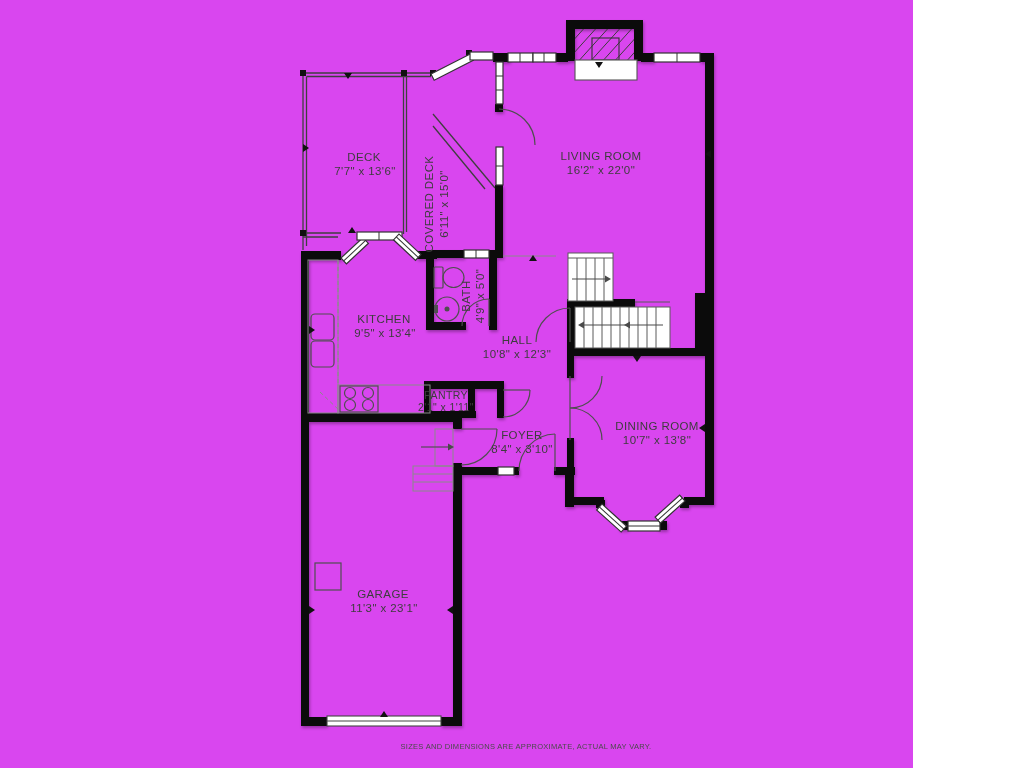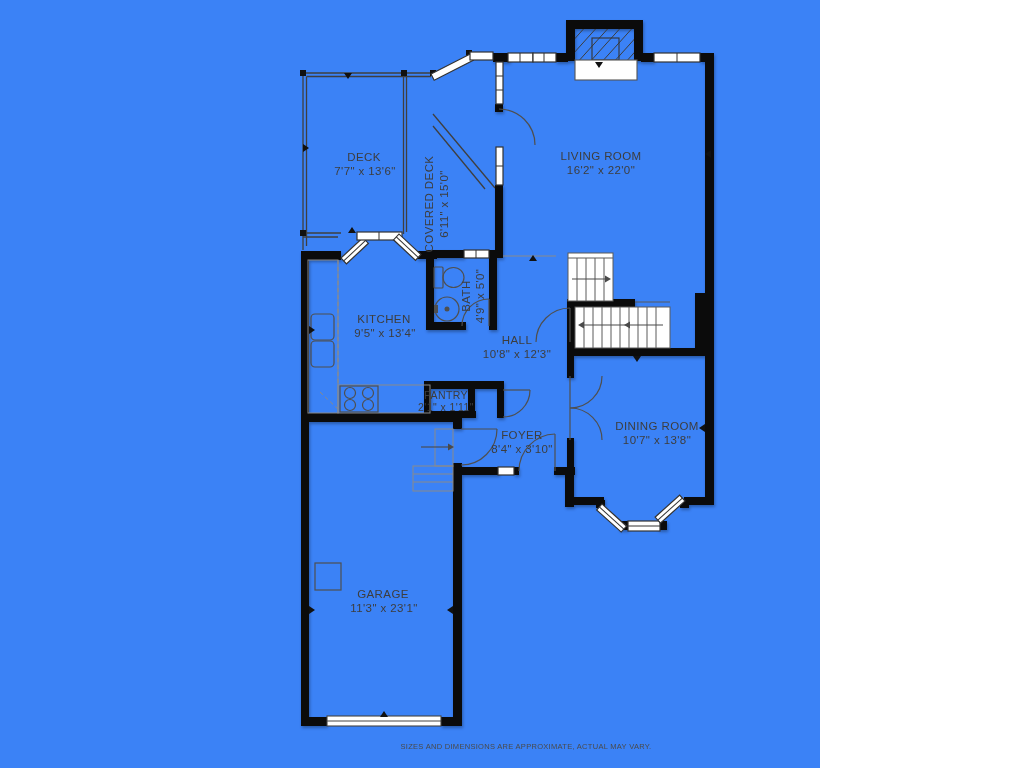--- a/index.html
+++ b/index.html
@@ -1,16 +1,16 @@
 <!DOCTYPE html>
 <html><head>
 <meta charset="utf-8">
 <style>
   html,body{margin:0;padding:0;background:#ffffff;}
-  .stage{position:relative;width:820px;height:768px;background:#3b82f6;overflow:hidden;
+  .stage{position:relative;width:913px;height:768px;background:#d946ef;overflow:hidden;
          font-family:"Liberation Sans", sans-serif;}
   svg{position:absolute;left:0;top:0;}
   .walls{filter:drop-shadow(1.5px 2.5px 1.5px rgba(0,0,0,0.30));}
   .win{fill:#ffffff;stroke:#333333;stroke-width:1.2;}
   .winline{stroke:#333333;stroke-width:1;}
   .thin{stroke:#3f3f3f;stroke-width:1.3;fill:none;}
   .lite{stroke:#8a8a8a;stroke-width:1;fill:none;}
   .fix{stroke:#4f4f4f;stroke-width:1.2;fill:none;}
   .door{stroke:#4f4f4f;stroke-width:1.2;fill:none;}
   .stair{stroke:#5a5a5a;stroke-width:1;fill:#ffffff;}

